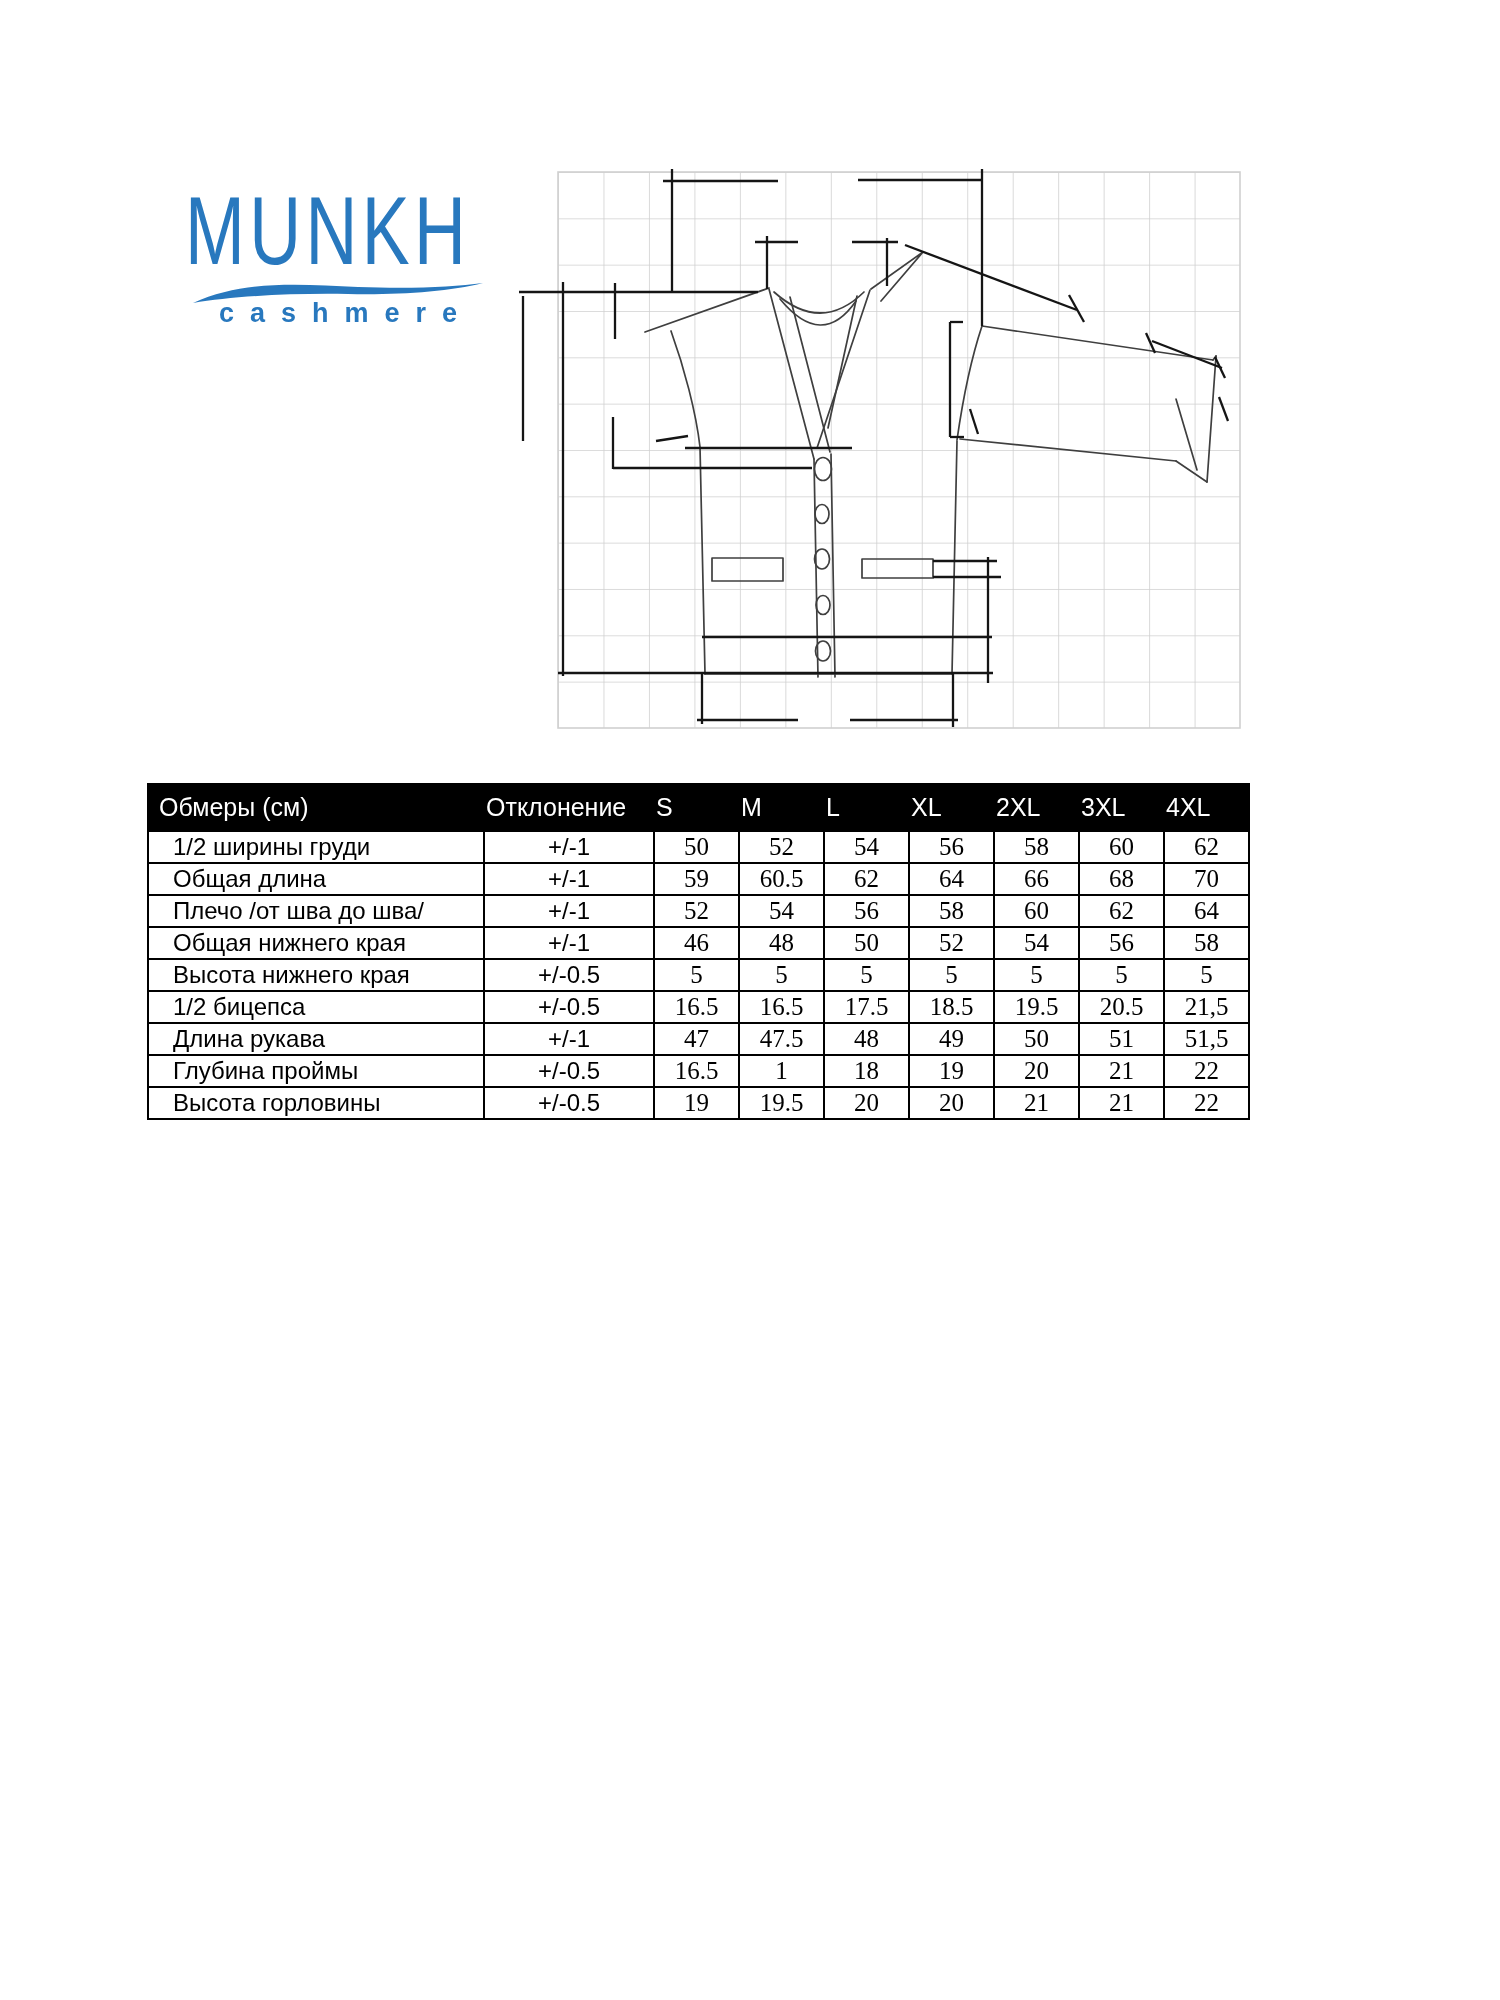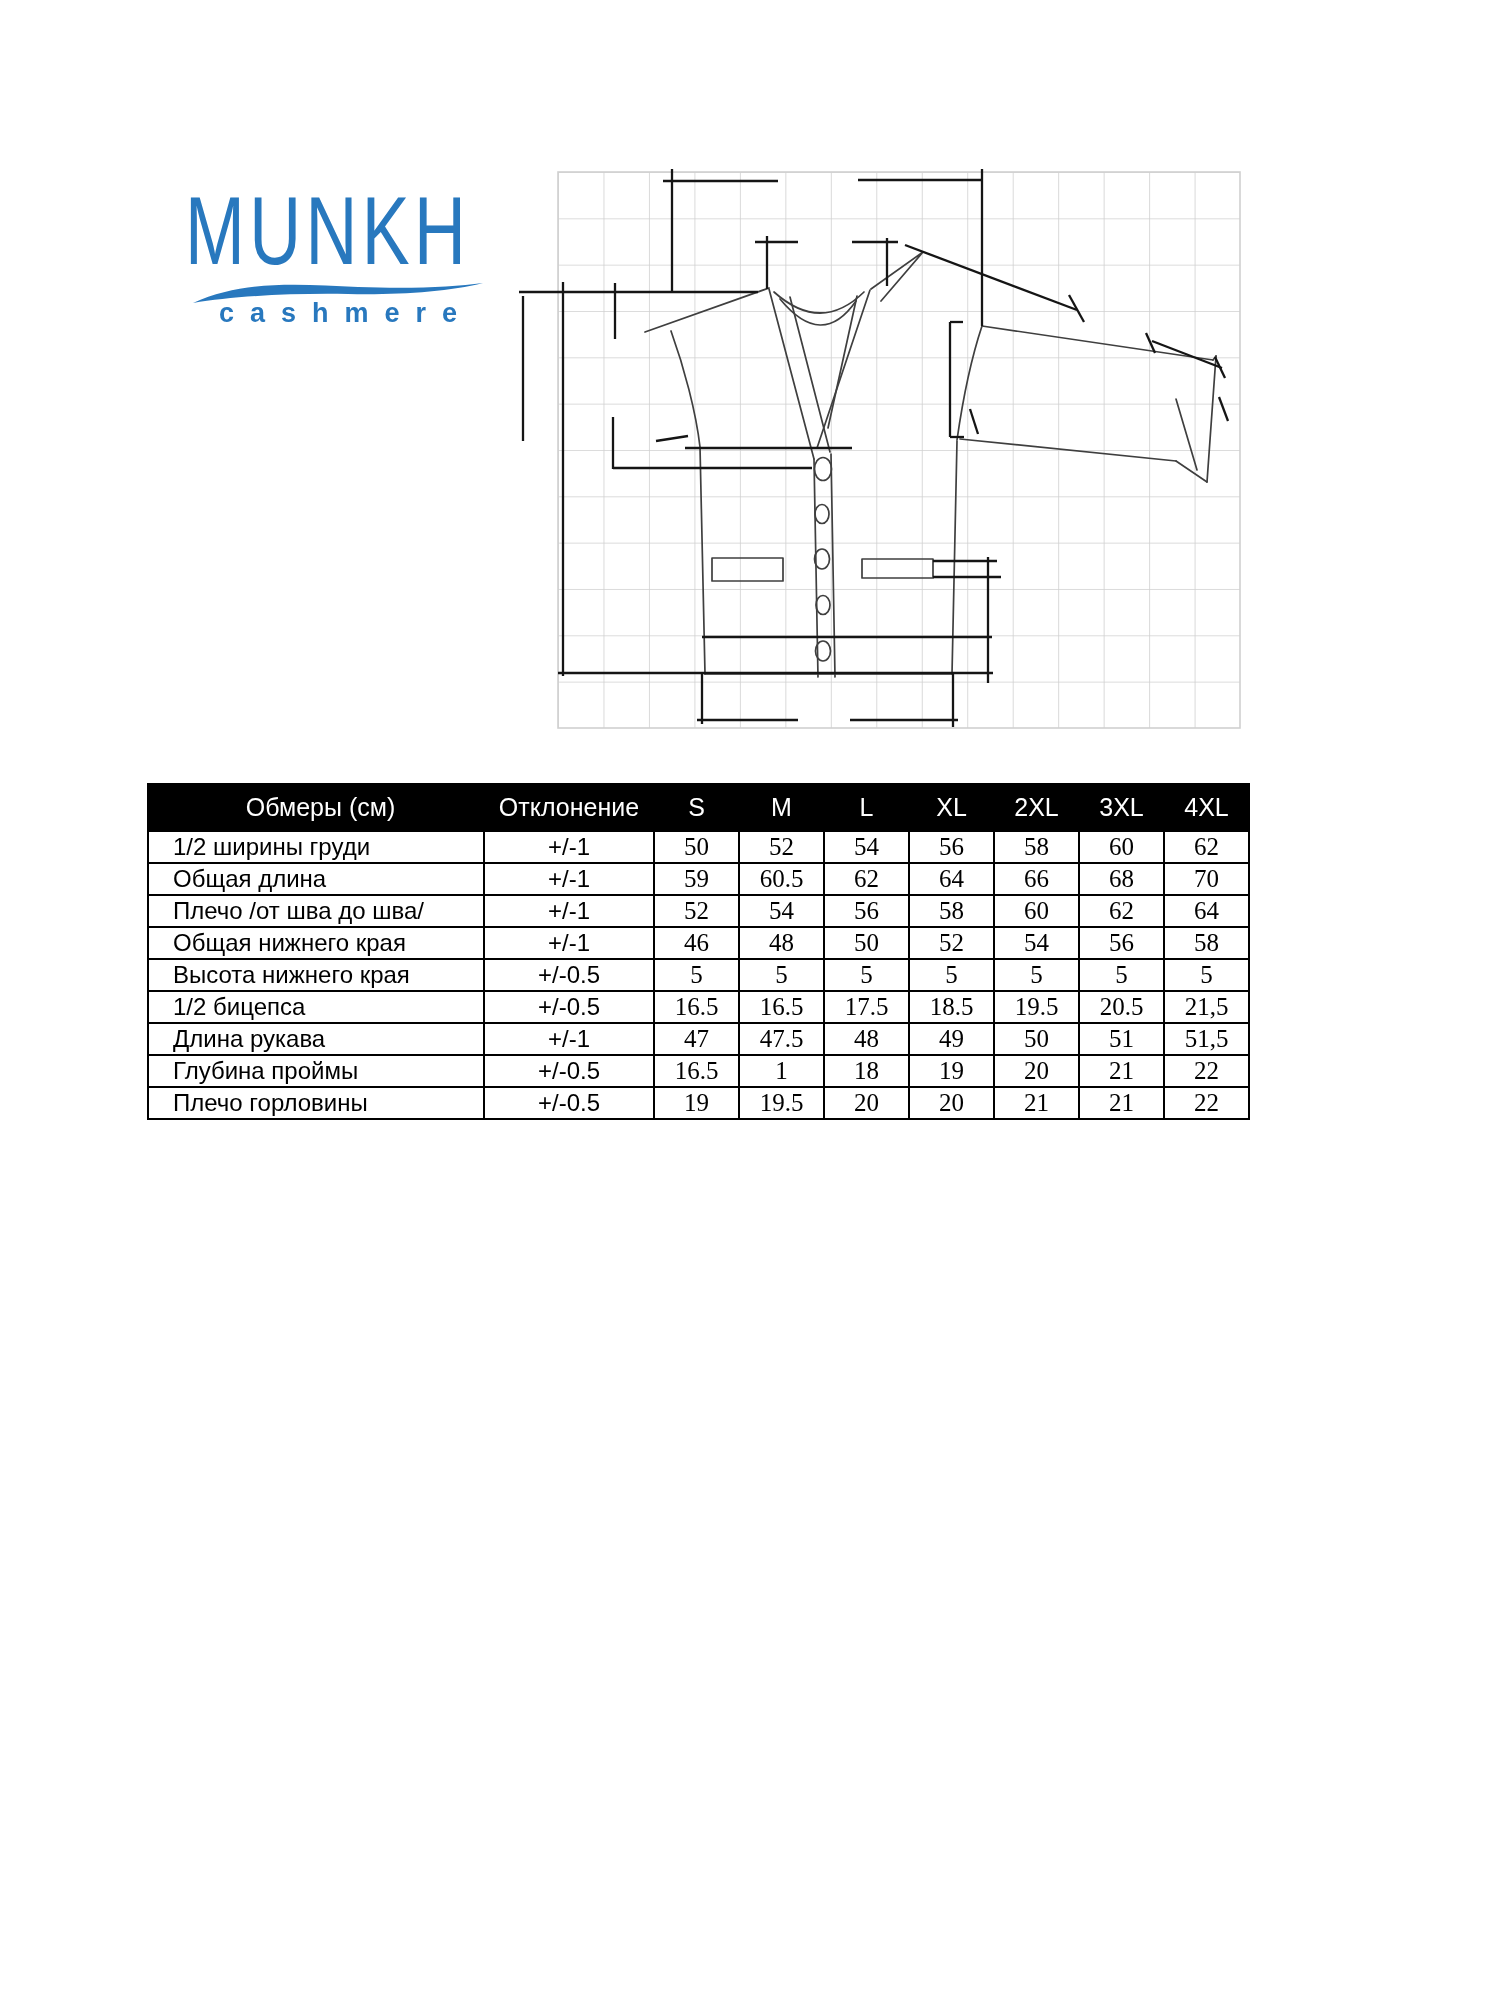--- a/index.html
+++ b/index.html
@@ -34,21 +34,21 @@
   .sketch .dim{fill:none;stroke:var(--dim);stroke-width:2.3;stroke-linecap:butt;}
   .sketch .gridrect{fill:url(#gridp);stroke:var(--grid);stroke-width:1.6;}
   
   table.sizes{
     position:absolute;left:147px;top:783px;border-collapse:collapse;
     table-layout:fixed;
   }
   table.sizes th, table.sizes td{border:2px solid #000;overflow:hidden;}
   table.sizes th{
     background:var(--header-bg);color:var(--header-fg);
-    font-size:25px;font-weight:normal;height:43px;text-align:center;
+    font-size:25px;font-weight:normal;height:43px;text-align:left;
     border-color:#000;
   }
   th.h-lbl{text-align:left;padding-left:10px;}
   td{height:27px;}
   td.lbl{font-size:24px;text-align:left;padding-left:24px;white-space:nowrap;}
   td.tol{font-size:24px;text-align:center;}
   td.num{font-family:"Liberation Serif", serif;font-size:25px;text-align:center;}
   col.c-lbl{width:336px;} col.c-tol{width:170px;} col.c-sz{width:85px;}
 </style>
 </head>
@@ -269,21 +269,21 @@
       <td class="tol">+/-0.5</td>
       <td class="num">16.5</td>
       <td class="num">1</td>
       <td class="num">18</td>
       <td class="num">19</td>
       <td class="num">20</td>
       <td class="num">21</td>
       <td class="num">22</td>
     </tr>
     <tr>
-      <td class="lbl">Плечо горловины</td>
+      <td class="lbl">Высота горловины</td>
       <td class="tol">+/-0.5</td>
       <td class="num">19</td>
       <td class="num">19.5</td>
       <td class="num">20</td>
       <td class="num">20</td>
       <td class="num">21</td>
       <td class="num">21</td>
       <td class="num">22</td>
     </tr>
   </tbody>

